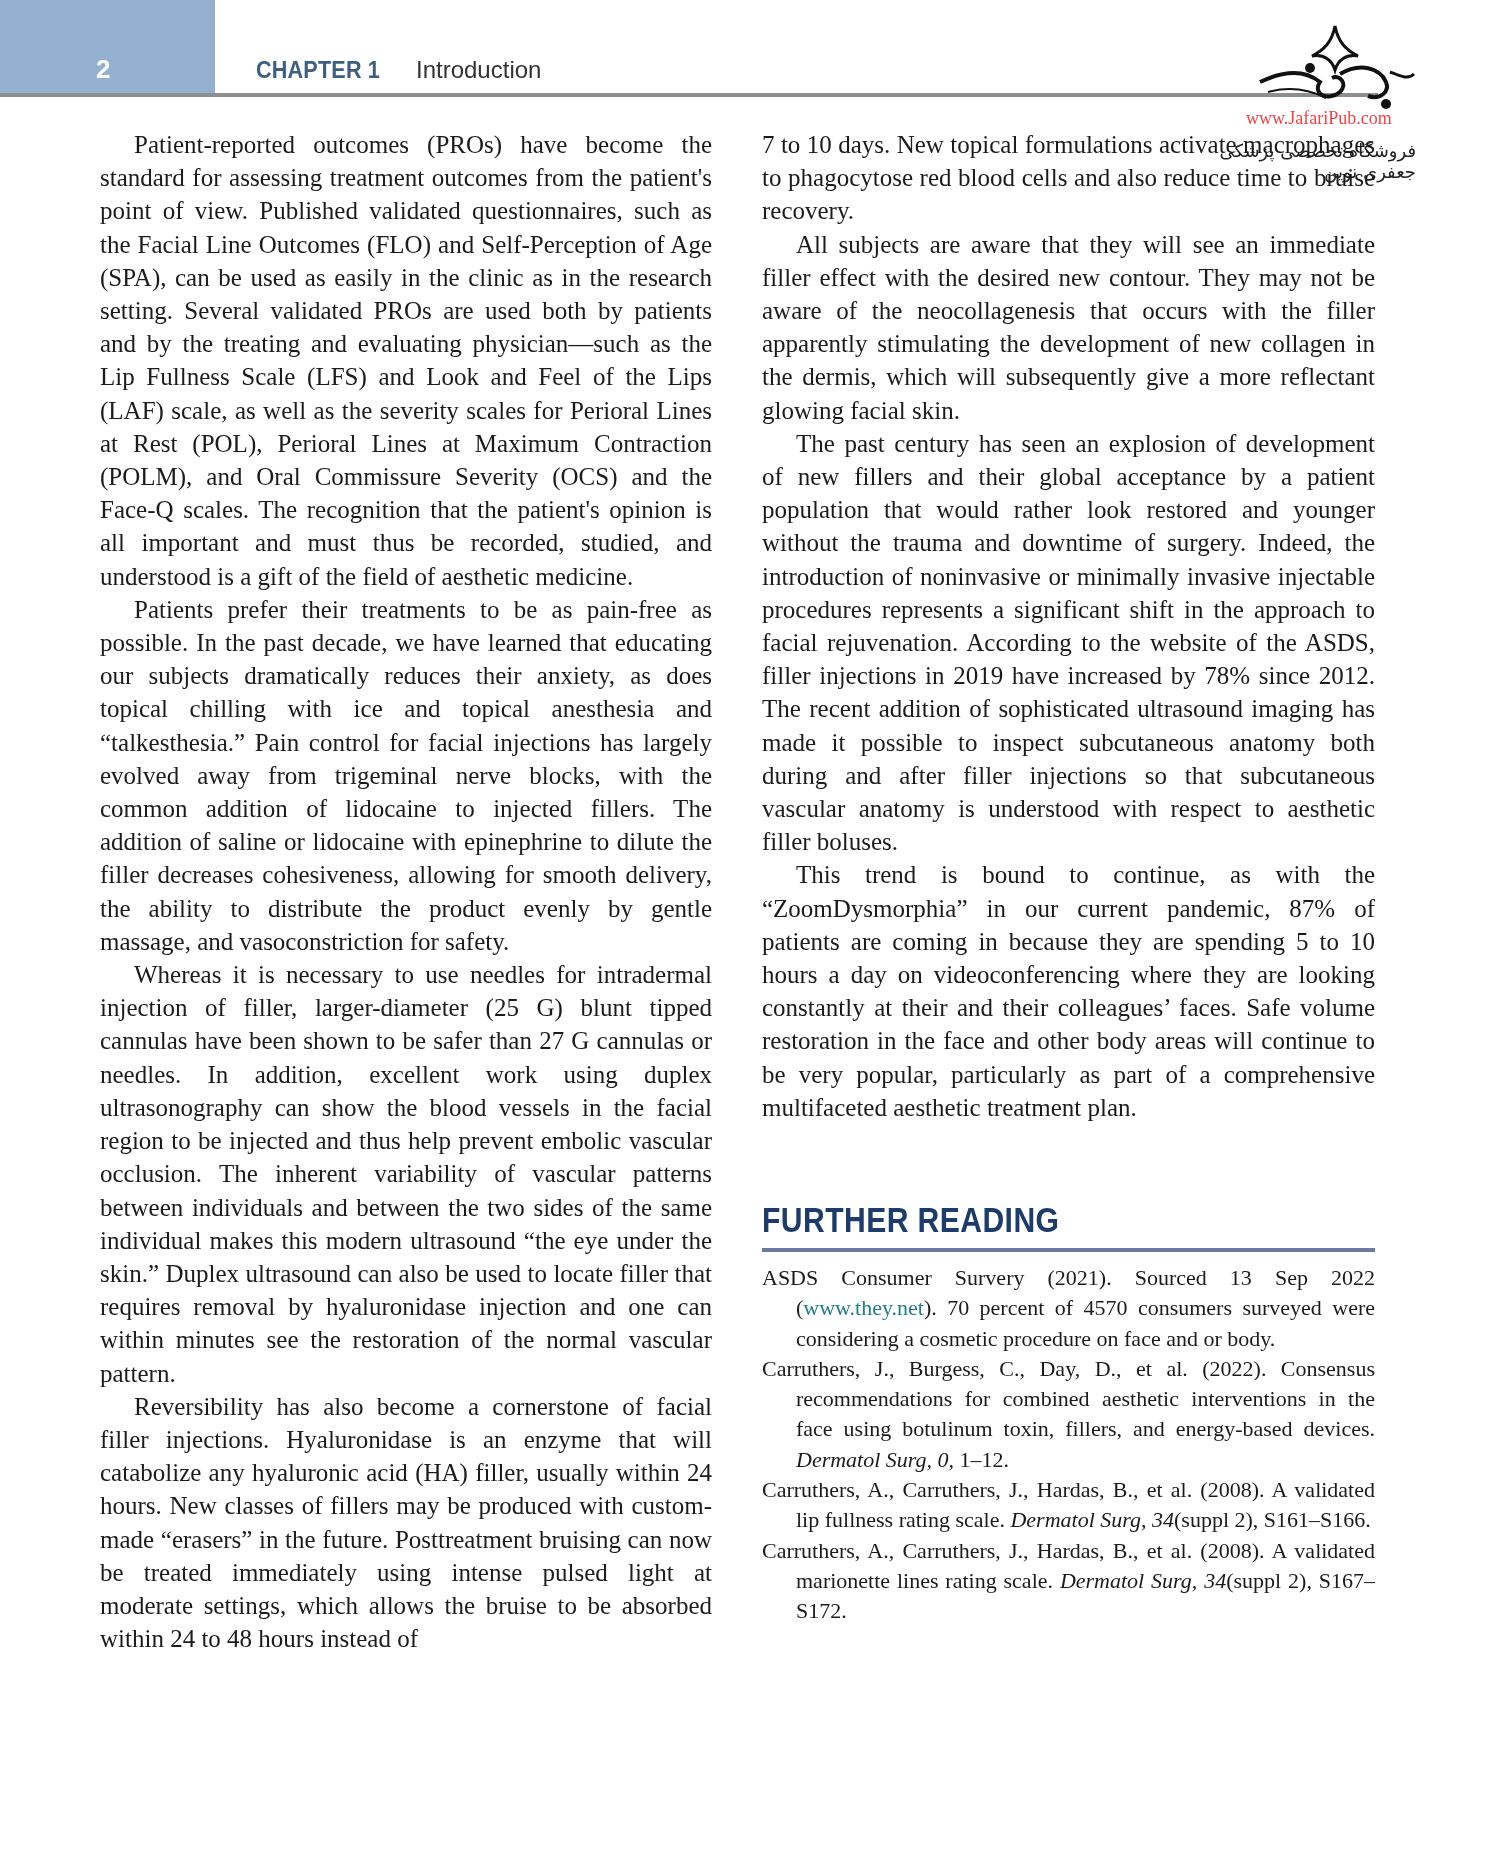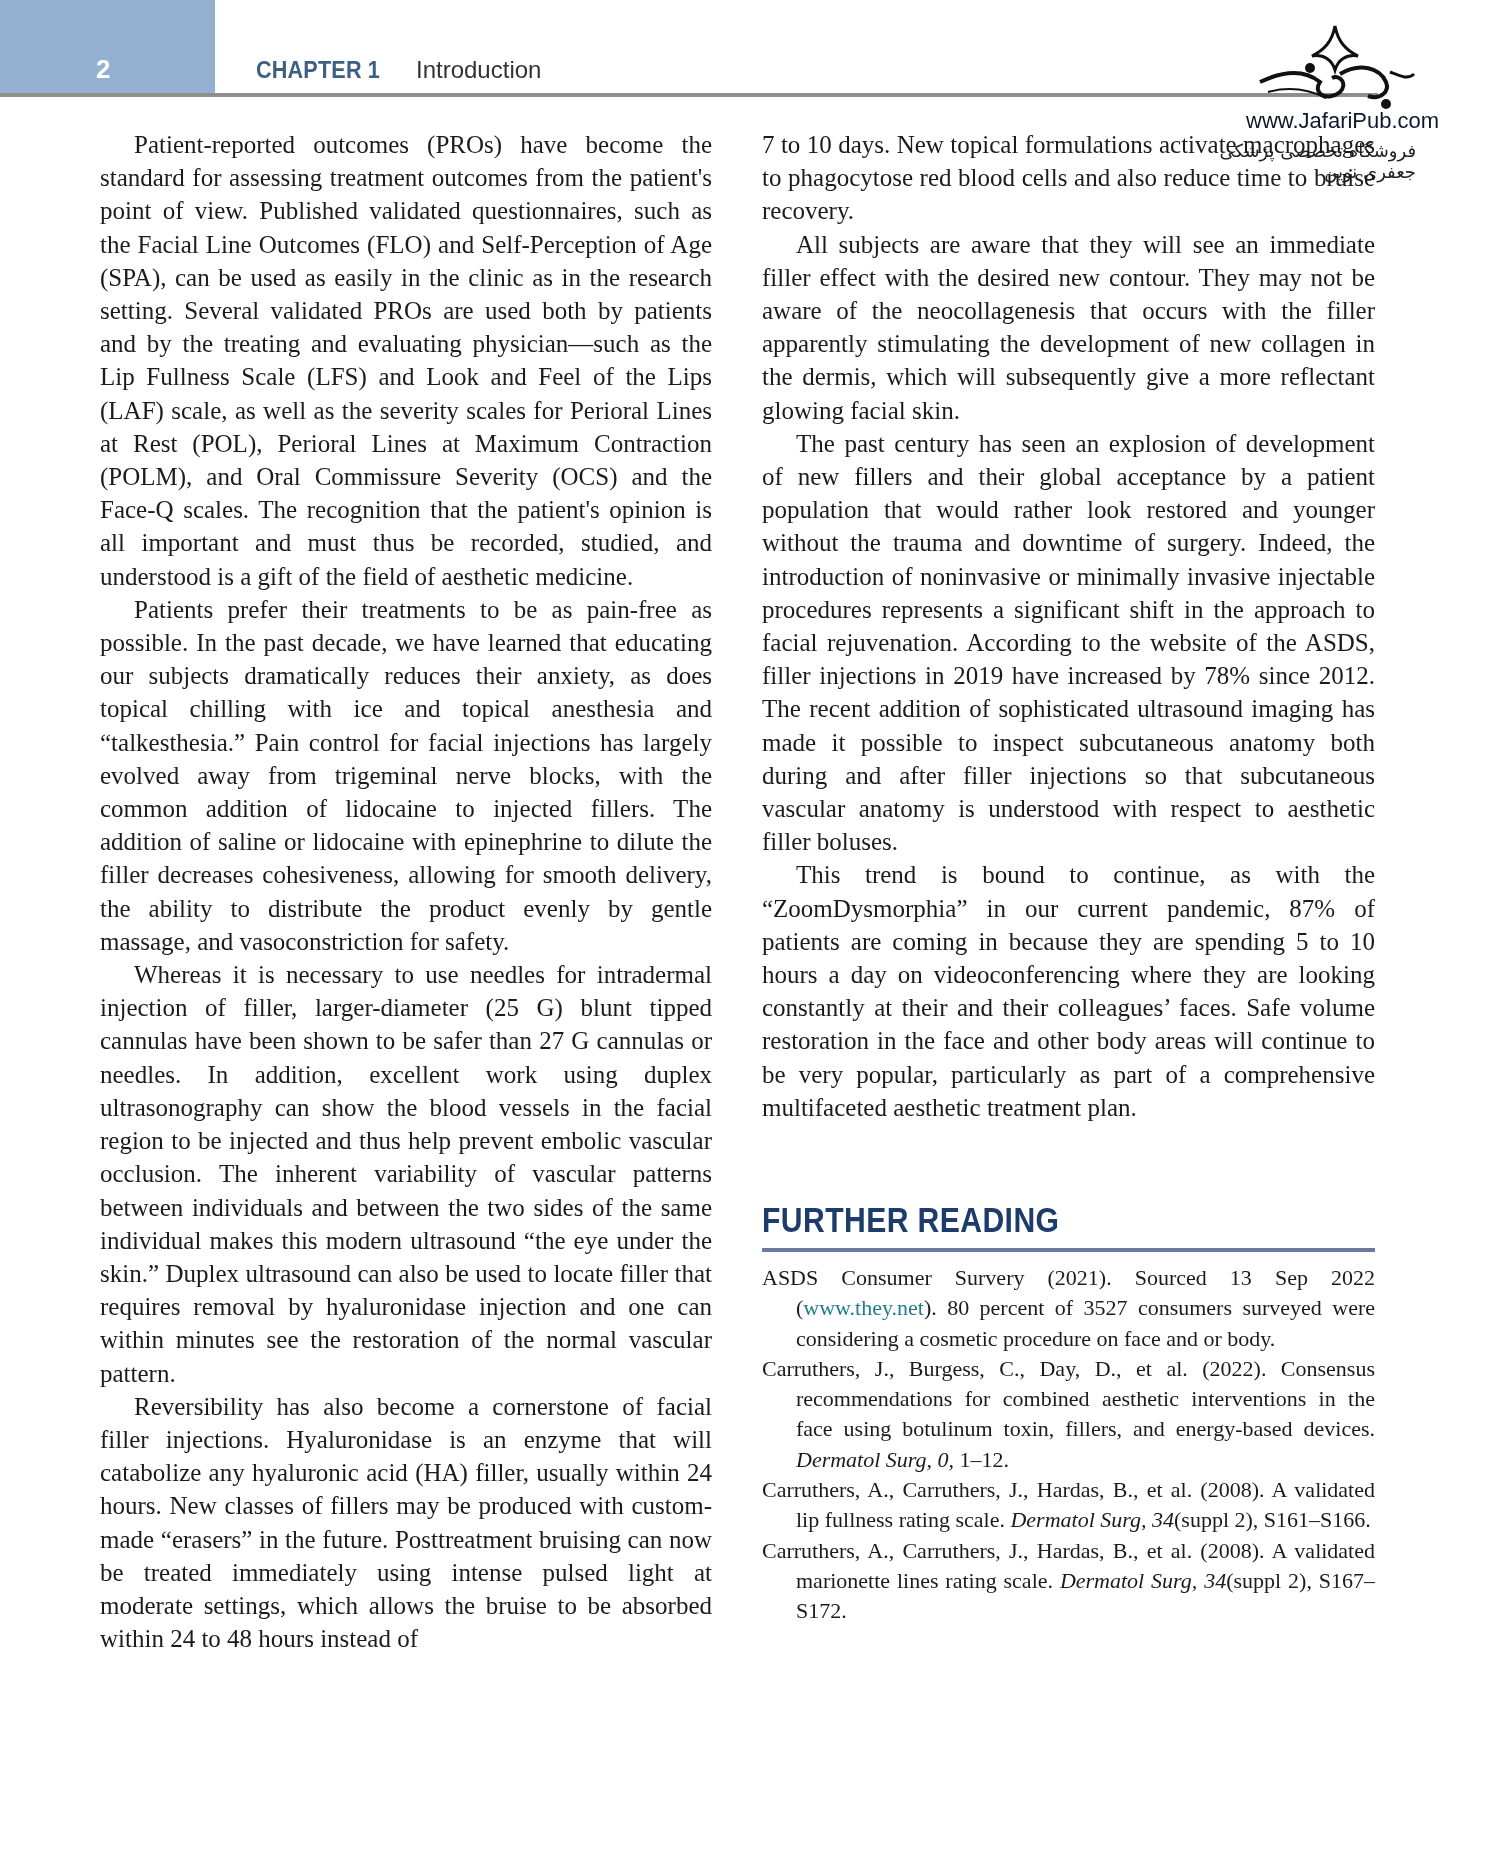--- a/index.html
+++ b/index.html
@@ -4,21 +4,21 @@
 <style>
   html, body { margin:0; padding:0; background:#ffffff; }
   body { width:1500px; height:1850px; position:relative; overflow:hidden; }
   .abs { position:absolute; }
   #header-block { left:0; top:0; width:215px; height:94px; background:#93b0d0; }
   #header-rule { left:0; top:93px; width:1378px; height:4px; background:#8e8e8e; }
   #page-number { left:96px; top:54px; font-family:"Liberation Sans", sans-serif; font-weight:bold; font-size:26px; color:#ffffff; }
   #chapter-label { left:256px; top:56px; font-family:"Liberation Sans", sans-serif; font-weight:bold; font-size:24px; color:#3c5f82; transform:scaleX(0.9); transform-origin:left; letter-spacing:0.2px; }
   #chapter-title { left:416px; top:56px; font-family:"Liberation Sans", sans-serif; font-size:24px; color:#333; }
   .logo { left:1240px; top:24px; width:180px; height:90px; }
-  #site-url { left:1246px; top:108px; font-family:Liberation Sans, sans-serif; font-size:22px; color:#0f172a; }
+  #site-url { left:1246px; top:108px; font-family:Liberation Serif, serif; font-size:18px; color:#ef4444; }
   #store-name { left:1216px; top:140px; font-family:"DejaVu Sans", sans-serif; font-size:18px; color:#222; direction:rtl; width:200px; text-align:right; }
 
   .col { font-family:"Liberation Serif", serif; font-size:25px; line-height:33.2px; color:#1b1b1b; text-align:justify; hyphens:manual; }
   #col-left { left:100px; top:128px; width:612px; }
   #col-right { left:762px; top:128px; width:613px; }
   .col p { margin:0; text-indent:34px; }
   .col p.noindent { text-indent:0; }
 
   #further-heading { left:762px; top:1200px; font-family:"Liberation Sans", sans-serif; font-weight:bold; font-size:35px; color:#1d3b6b; transform:scaleX(0.86); transform-origin:left; letter-spacing:0.5px; }
   #further-rule { left:762px; top:1248px; width:613px; height:4px; background:#6c7aa0; }
@@ -60,17 +60,17 @@
   <p class="noindent">7 to 10 days. New topical formulations activate macro­phages to phagocytose red blood cells and also reduce time to bruise recovery.</p>
   <p>All subjects are aware that they will see an immedi­ate filler effect with the desired new contour. They may not be aware of the neocollagenesis that occurs with the filler apparently stimulating the development of new collagen in the dermis, which will subsequently give a more reflectant glowing facial skin.</p>
   <p>The past century has seen an explosion of devel­opment of new fillers and their global acceptance by a patient population that would rather look restored and younger without the trauma and downtime of surgery. Indeed, the introduction of noninvasive or minimally invasive injectable procedures represents a significant shift in the approach to facial rejuvenation. According to the website of the ASDS, filler injections in 2019 have increased by 78% since 2012. The recent addition of so­phisticated ultrasound imaging has made it possible to inspect subcutaneous anatomy both during and after filler injections so that subcutaneous vascular anatomy is understood with respect to aesthetic filler boluses.</p>
   <p>This trend is bound to continue, as with the “ZoomDysmorphia” in our current pandemic, 87% of patients are coming in because they are spending 5 to 10 hours a day on videoconferencing where they are looking constantly at their and their colleagues’ faces. Safe volume restoration in the face and other body areas will continue to be very popular, particularly as part of a comprehensive multifaceted aesthetic treat­ment plan.</p>
 </div>
 
 <div id="further-heading" class="abs">FURTHER READING</div>
 <div id="further-rule" class="abs"></div>
 
 <div id="refs" class="abs">
-  <p class="ref"><span>ASDS Consumer Survery (2021). Sourced 13 Sep 2022 (</span><a>www.they.net</a><span>). 80 percent of 3527 consumers surveyed were considering a cosmetic procedure on face and or body.</span></p>
+  <p class="ref"><span>ASDS Consumer Survery (2021). Sourced 13 Sep 2022 (</span><a>www.they.net</a><span>). 70 percent of 4570 consumers surveyed were considering a cosmetic procedure on face and or body.</span></p>
   <p class="ref"><span>Carruthers, J., Burgess, C., Day, D., et al. (2022). Consensus recommendations for combined aesthetic interventions in the face using botulinum toxin, fillers, and energy-based devices. </span><i>Dermatol Surg, 0,</i><span> 1–12.</span></p>
   <p class="ref"><span>Carruthers, A., Carruthers, J., Hardas, B., et al. (2008). A vali­dated lip fullness rating scale. </span><i>Dermatol Surg, 34</i><span>(suppl 2), S161–S166.</span></p>
   <p class="ref"><span>Carruthers, A., Carruthers, J., Hardas, B., et al. (2008). A validated marionette lines rating scale. </span><i>Dermatol Surg, 34</i><span>(suppl 2), S167–S172.</span></p>
 </div>
 
 </body></html>

